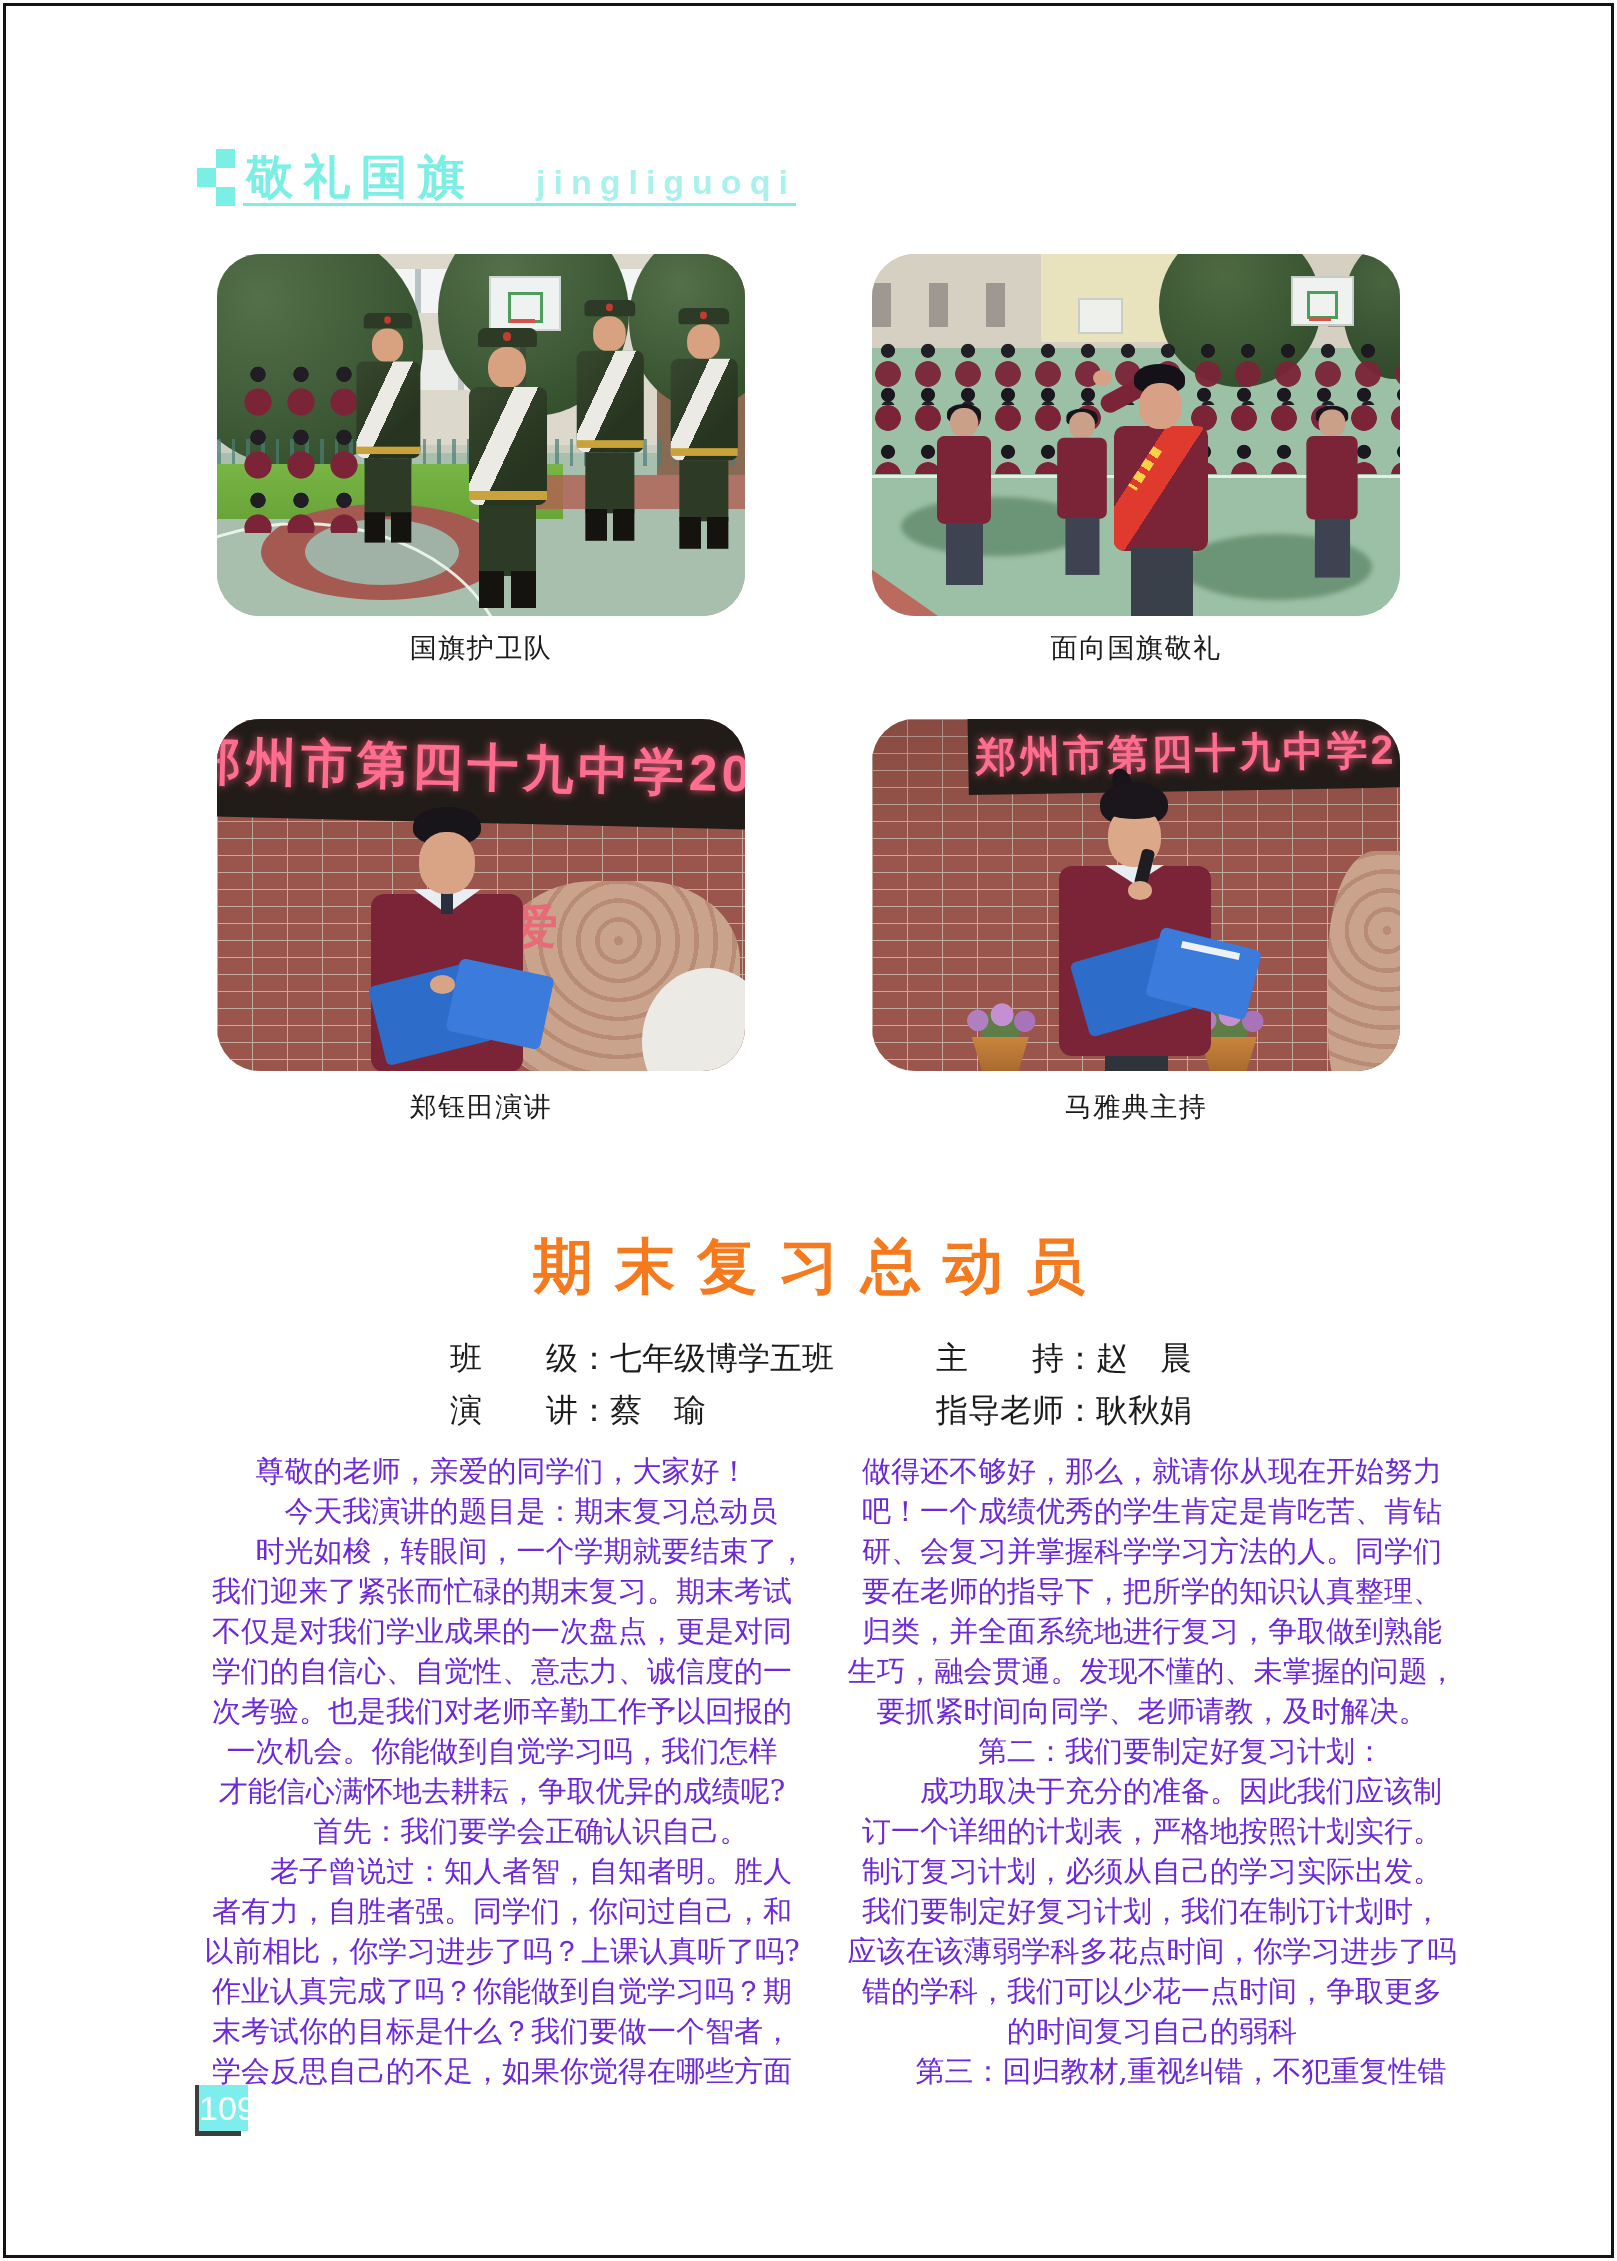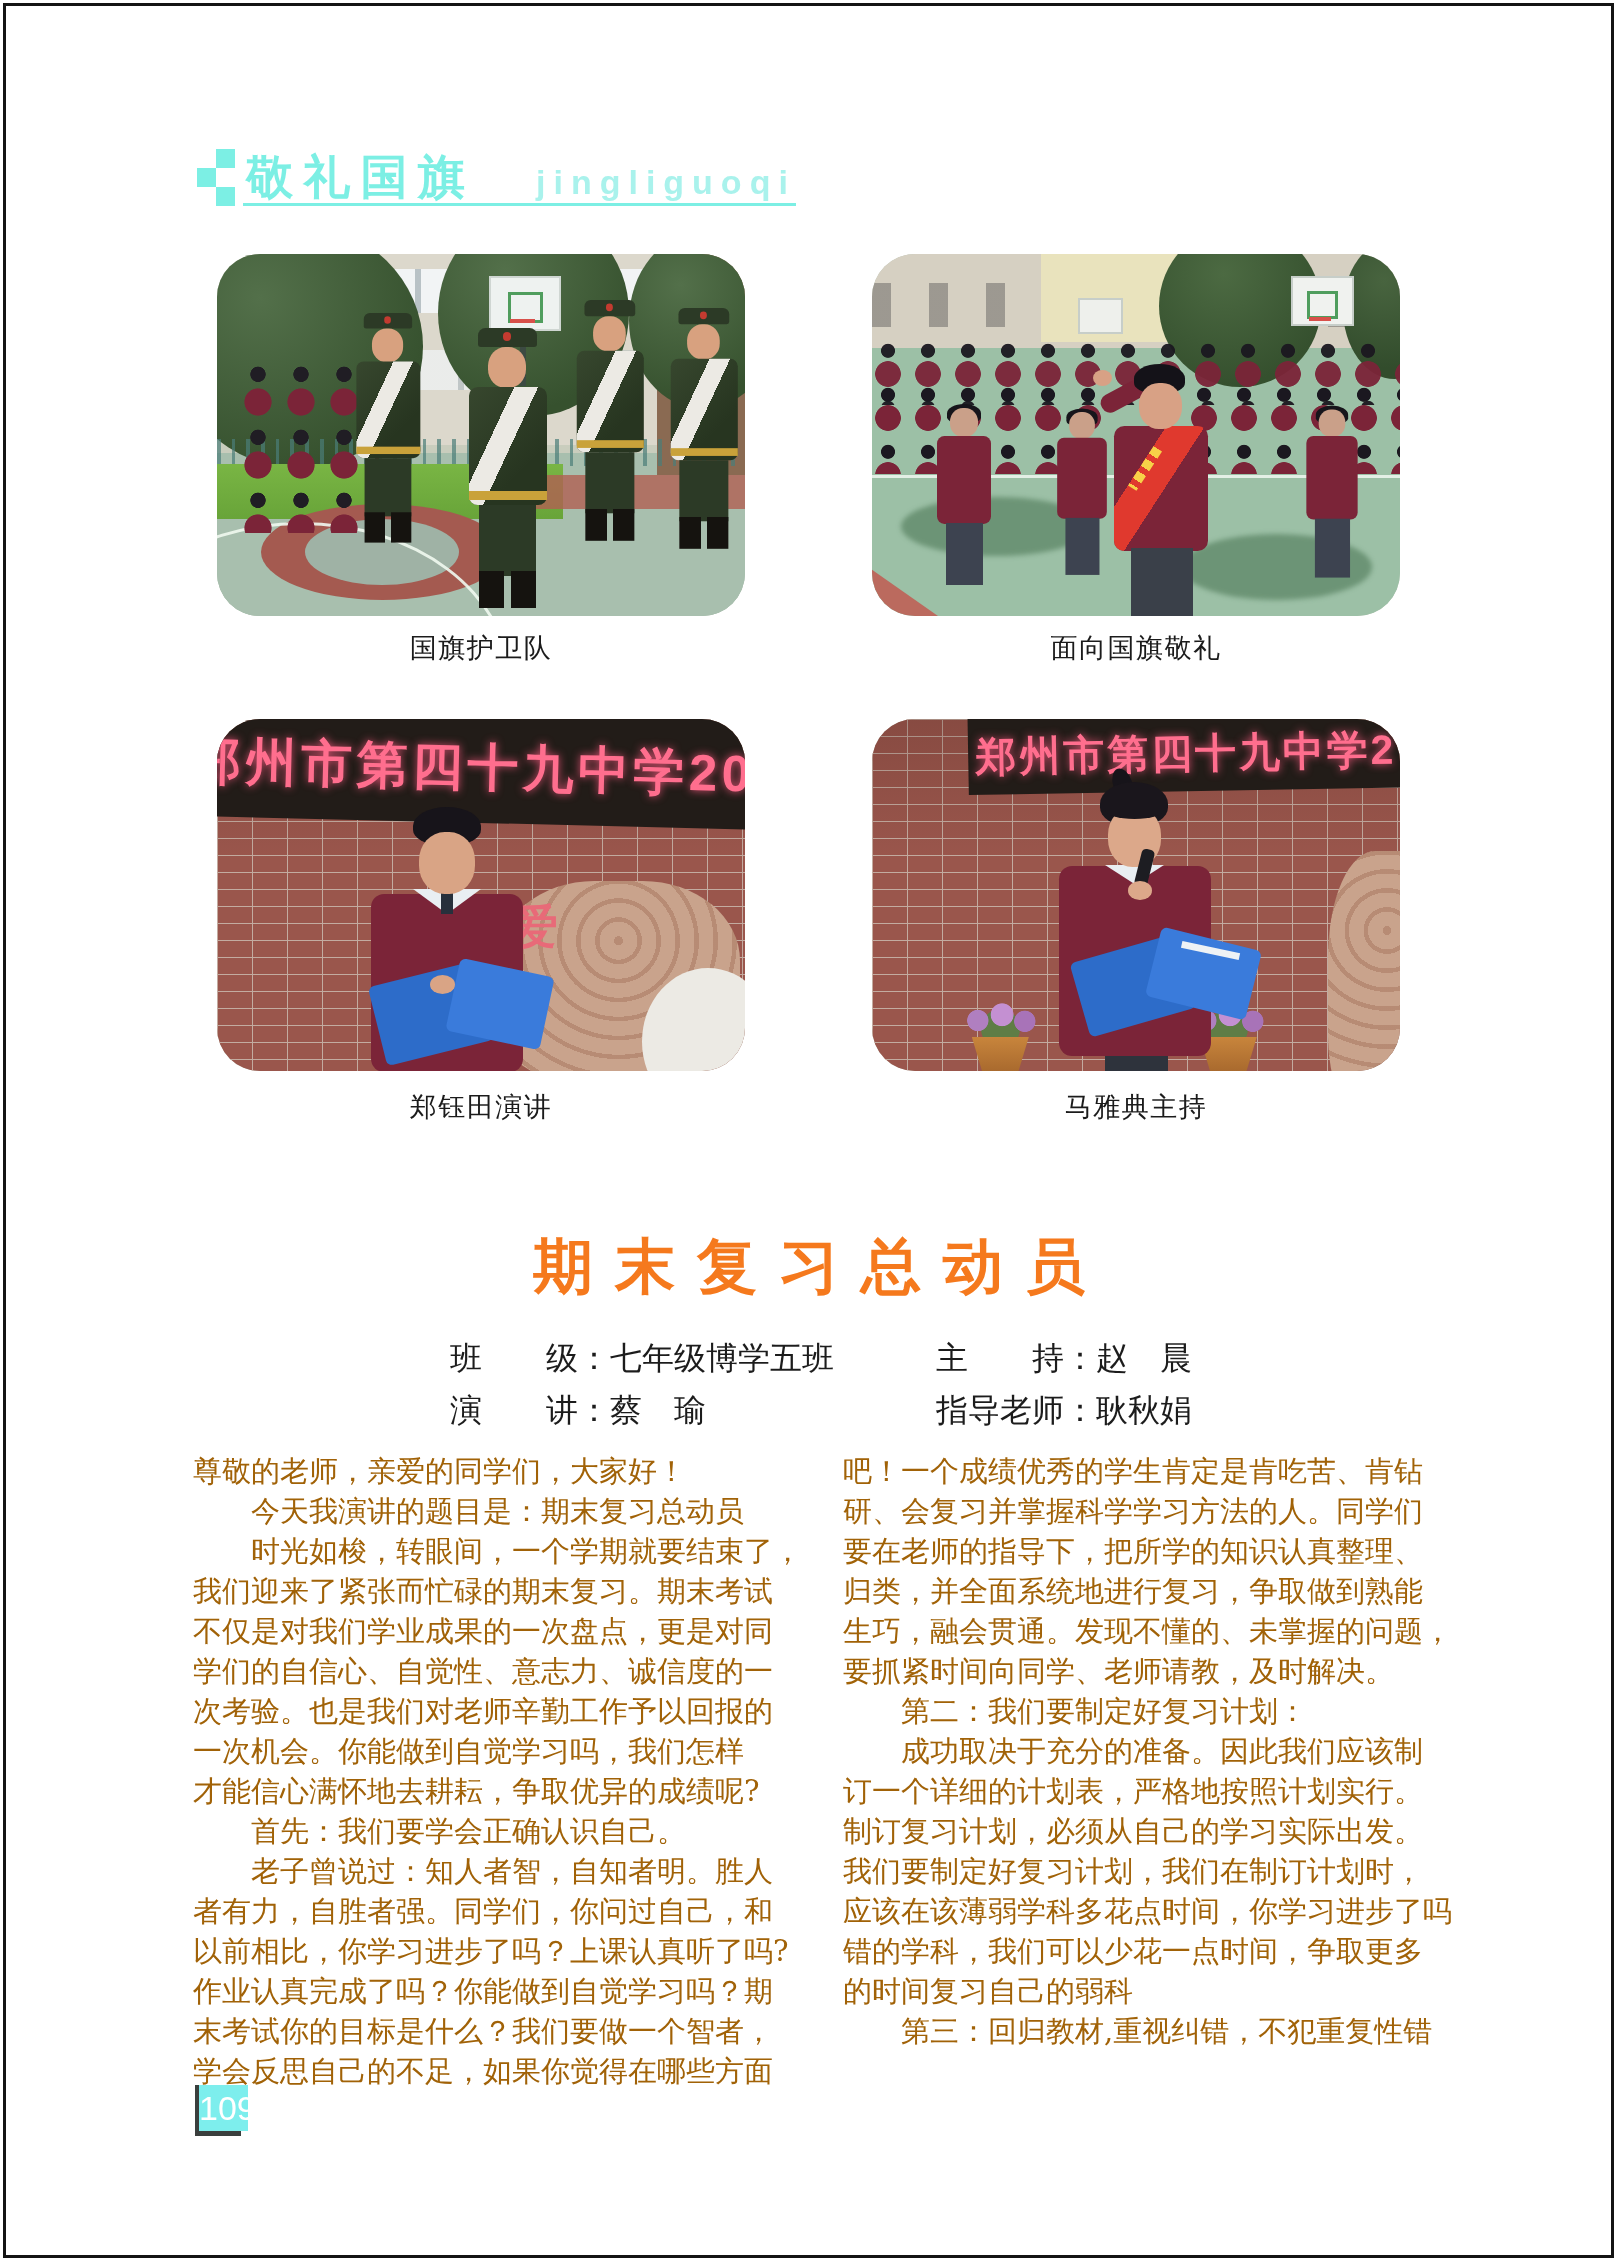--- a/index.html
+++ b/index.html
@@ -167,21 +167,21 @@
   
   .art-title{position:absolute;left:0;top:1227px;width:1618px;text-align:center;
      font-size:60px;font-weight:bold;letter-spacing:22px;color:#F5791D;
      font-family:"DejaVu Serif","Liberation Serif",serif;text-indent:22px;}
   .meta{position:absolute;font-size:32px;color:#1c1c1c;font-family:"DejaVu Serif","Liberation Serif",serif;}
   .m1{left:450px;top:1337px;} .m2{left:936px;top:1337px;}
   .m3{left:450px;top:1389px;} .m4{left:936px;top:1389px;}
 
   .col{position:absolute;top:1451px;width:618px;font-family:"DejaVu Serif","Liberation Serif",serif;}
   .col-l{left:193px;} .col-r{left:843px;}
-  .bodyline{font-size:29px;line-height:40px;color:#a16207;white-space:nowrap;}
+  .bodyline{font-size:29px;line-height:40px;color:#6d28d9;white-space:nowrap;text-align:center;}
 
   
   .pagenum{position:absolute;left:195px;top:2085px;width:49px;height:46px;background:#7DEEED;
      border-left:4.4px solid #3a3f3d;color:#ffffff;font-size:34px;line-height:46px;text-align:center;}
   .pagenum::after{content:"";position:absolute;left:-4.4px;bottom:-5.1px;width:46px;height:5.1px;background:#3a3f3d;}
 </style>
 </head>
 <body>
 
 <div class="page">
@@ -375,20 +375,21 @@
       <div class="bodyline">才能信心满怀地去耕耘，争取优异的成绩呢?</div>
       <div class="bodyline">　　首先：我们要学会正确认识自己。</div>
       <div class="bodyline">　　老子曾说过：知人者智，自知者明。胜人</div>
       <div class="bodyline">者有力，自胜者强。同学们，你问过自己，和</div>
       <div class="bodyline">以前相比，你学习进步了吗？上课认真听了吗?</div>
       <div class="bodyline">作业认真完成了吗？你能做到自觉学习吗？期</div>
       <div class="bodyline">末考试你的目标是什么？我们要做一个智者，</div>
       <div class="bodyline">学会反思自己的不足，如果你觉得在哪些方面</div>
     </div>
   <div class="col col-r">
+      <div class="bodyline">做得还不够好，那么，就请你从现在开始努力</div>
       <div class="bodyline">吧！一个成绩优秀的学生肯定是肯吃苦、肯钻</div>
       <div class="bodyline">研、会复习并掌握科学学习方法的人。同学们</div>
       <div class="bodyline">要在老师的指导下，把所学的知识认真整理、</div>
       <div class="bodyline">归类，并全面系统地进行复习，争取做到熟能</div>
       <div class="bodyline">生巧，融会贯通。发现不懂的、未掌握的问题，</div>
       <div class="bodyline">要抓紧时间向同学、老师请教，及时解决。</div>
       <div class="bodyline">　　第二：我们要制定好复习计划：</div>
       <div class="bodyline">　　成功取决于充分的准备。因此我们应该制</div>
       <div class="bodyline">订一个详细的计划表，严格地按照计划实行。</div>
       <div class="bodyline">制订复习计划，必须从自己的学习实际出发。</div>

